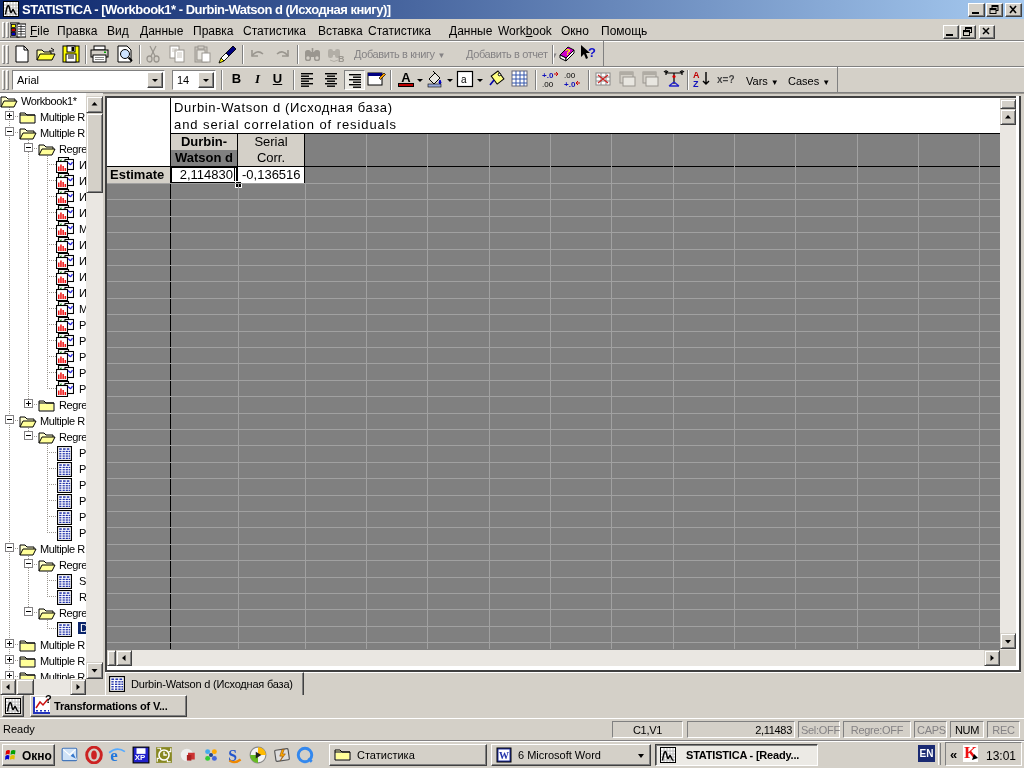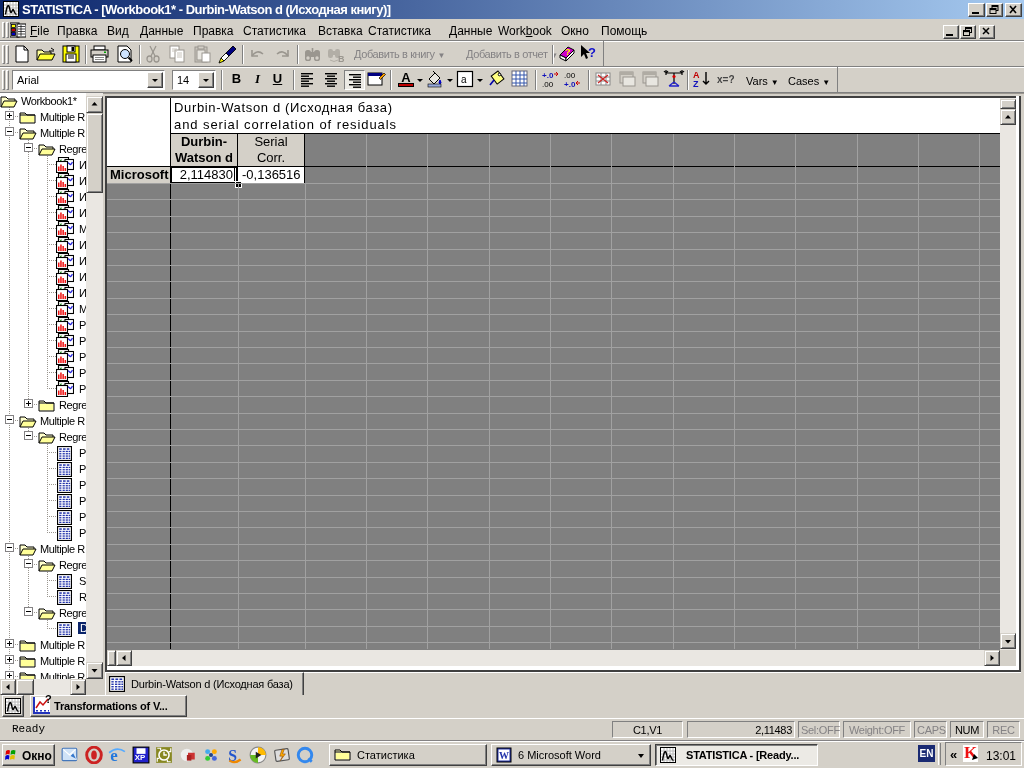--- a/index.html
+++ b/index.html
@@ -1138,28 +1138,28 @@
     </svg>
   </div>
 <div class="ab" style="left:105px;top:96px;width:916px;height:576px;border:2px solid #404040;border-right-color:#404040;background:#808080;"></div>
 <div class="ab" style="left:1016px;top:96px;width:3px;height:574px;background:#fff;"></div>
 <div class="ab" style="left:107px;top:666px;width:912px;height:4px;background:#fff;"></div>
 <div class="ab" style="left:107px;top:98px;width:893px;height:551px;background:#808080;"></div>
 <div class="ab" style="left:171px;top:98px;width:829px;height:36px;background:#fff;"></div>
 <div class="ab" style="left:107px;top:98px;width:64px;height:68px;background:#fff;"></div>
 <div class="ab" style="left:174px;top:100px;font-size:13px;letter-spacing:0.65px;">Durbin-Watson d (Исходная база)</div>
 <div class="ab" style="left:174px;top:117px;font-size:13px;letter-spacing:0.92px;">and serial correlation of residuals</div>
-<div class="ab" style="left:171px;top:134px;width:66px;height:32px;background:#d4d0c8;text-align:center;font-weight:bold;font-size:13px;line-height:16px;">Durbin-<br>Watson d</div>
+<div class="ab" style="left:171px;top:134px;width:66px;height:16px;background:#d4d0c8;text-align:center;font-weight:bold;font-size:13px;line-height:16px;">Durbin-<br>Watson d</div>
 <div class="ab" style="left:238px;top:134px;width:66px;height:32px;background:#d4d0c8;text-align:center;font-size:13px;line-height:16px;">Serial<br>Corr.</div>
 <div class="ab" style="left:170px;top:98px;width:1px;height:551px;background:#000;"></div>
 <div class="ab" style="left:171px;top:133px;width:829px;height:1px;background:#000;"></div>
 <div class="ab" style="left:107px;top:166px;width:893px;height:1px;background:#000;"></div>
 <div class="ab" style="left:237px;top:134px;width:1px;height:49px;background:#000;"></div>
 <div class="ab" style="left:304px;top:134px;width:1px;height:49px;background:#000;"></div>
-<div class="ab" style="left:107px;top:167px;width:63px;height:16px;background:#d4d0c8;font-weight:bold;font-size:13px;padding-left:3px;">Microsoft</div>
+<div class="ab" style="left:107px;top:167px;width:63px;height:16px;background:#d4d0c8;font-weight:bold;font-size:13px;padding-left:3px;">Estimate</div>
 <div class="ab" style="left:171px;top:167px;width:66px;height:16px;background:#fff;font-size:13px;text-align:right;padding-right:4px;">2,114830</div>
 <div class="ab" style="left:238px;top:167px;width:66px;height:16px;background:#fff;font-size:13px;padding-left:4px;">-0,136516</div>
 <div class="ab" style="left:234px;top:168px;width:1px;height:13px;background:#000;"></div>
 <div class="ab" style="left:170px;top:166px;width:68px;height:18px;border:2px solid #000;background:transparent;"></div>
 <div class="ab" style="left:236px;top:182px;width:5px;height:5px;background:#000;box-shadow:0 0 0 1px #fff;"></div>
 <div class="ab" style="left:237.5px;top:183px;width:1px;height:466px;background:#a1a1a1;"></div>
 <div class="ab" style="left:304.8px;top:183px;width:1px;height:466px;background:#a1a1a1;"></div>
 <div class="ab" style="left:366.1px;top:134px;width:1px;height:515px;background:#a1a1a1;"></div>
 <div class="ab" style="left:427.4px;top:134px;width:1px;height:515px;background:#a1a1a1;"></div>
 <div class="ab" style="left:488.7px;top:134px;width:1px;height:515px;background:#a1a1a1;"></div>
@@ -1274,25 +1274,25 @@
 <div class="ab rz" style="left:30px;top:695px;width:157px;height:22px;"></div>
 <div class="ab" style="left:33px;top:697px;width:17px;height:17px;background:#fff;border-left:2px solid #2233bb;border-bottom:2px solid #2233bb;">
     <svg width="15" height="15" viewBox="0 0 15 15">
       <path d="M1 11 L5 5 L8 8 L13 2" stroke="#cc1111" fill="none" stroke-width="1.5"></path>
       <path d="M1 13.8 h13" stroke="#2233bb" stroke-width="1.6" stroke-dasharray="2 2"></path>
     </svg>
   </div>
 <div class="ab" style="left:45px;top:693px;font-size:11px;font-weight:bold;">?</div>
 <div class="ab t11" style="left:54px;top:700px;font-weight:bold;letter-spacing:-0.2px;">Transformations of V...</div>
 <div class="ab" style="left:0;top:718px;width:1024px;height:23px;background:#d4d0c8;border-top:1px solid #fff;"></div>
-<div class="ab t11" style="left:12px;top:723px;font-family:Liberation Mono, monospace;">Ready</div>
+<div class="ab t11" style="left:3px;top:723px;">Ready</div>
 <div class="ab sk t11" style="left:612px;top:721px;width:71px;height:17px;color:#000;text-align:center;line-height:16px;font-weight:normal;padding:0 2px;letter-spacing:-0.3px;">C1,V1</div>
 <div class="ab sk t11" style="left:687px;top:721px;width:108px;height:17px;color:#000;text-align:right;line-height:16px;font-weight:normal;padding:0 2px;letter-spacing:-0.3px;">2,11483</div>
 <div class="ab sk t11" style="left:798px;top:721px;width:42px;height:17px;color:#848284;text-align:center;line-height:16px;font-weight:normal;padding:0 2px;letter-spacing:-0.3px;">Sel:OFF</div>
-<div class="ab sk t11" style="left:843px;top:721px;width:68px;height:17px;color:#848284;text-align:center;line-height:16px;font-weight:normal;padding:0 2px;letter-spacing:-0.3px;">Weight:OFF</div>
+<div class="ab sk t11" style="left:843px;top:721px;width:68px;height:17px;color:#848284;text-align:center;line-height:16px;font-weight:normal;padding:0 2px;letter-spacing:-0.3px;">Regre:OFF</div>
 <div class="ab sk t11" style="left:914px;top:721px;width:33px;height:17px;color:#848284;text-align:center;line-height:16px;font-weight:normal;padding:0 2px;letter-spacing:-0.3px;">CAPS</div>
 <div class="ab sk t11" style="left:950px;top:721px;width:34px;height:17px;color:#000;text-align:center;line-height:16px;font-weight:normal;padding:0 2px;letter-spacing:-0.3px;">NUM</div>
 <div class="ab sk t11" style="left:987px;top:721px;width:33px;height:17px;color:#848284;text-align:center;line-height:16px;font-weight:normal;padding:0 2px;letter-spacing:-0.3px;">REC</div>
 <div class="ab" style="left:0;top:741px;width:1024px;height:27px;background:#d4d0c8;border-top:1px solid #fff;box-shadow:0 -1px 0 #848284;"></div>
 <div class="ab rz" style="left:2px;top:744px;width:53px;height:22px;"></div>
 <div class="ab" style="left:5px;top:748px;width:15px;height:14px;">
     <svg width="15" height="14" viewBox="0 0 15 14">
 <path d="M1 3 Q3 1.5 5 2.5 L4.5 6.5 Q2.5 5.5 0.5 7 z" fill="#e00000"></path>
 <path d="M6 2.7 Q8.5 1.5 10.5 2.5 L10 6.5 Q8 5.5 5.5 6.7 z" fill="#00a000"></path>
 <path d="M0.4 8 Q2.4 6.5 4.4 7.5 L4 11.5 Q2 10.5 0 12 z" fill="#0000d0"></path>

